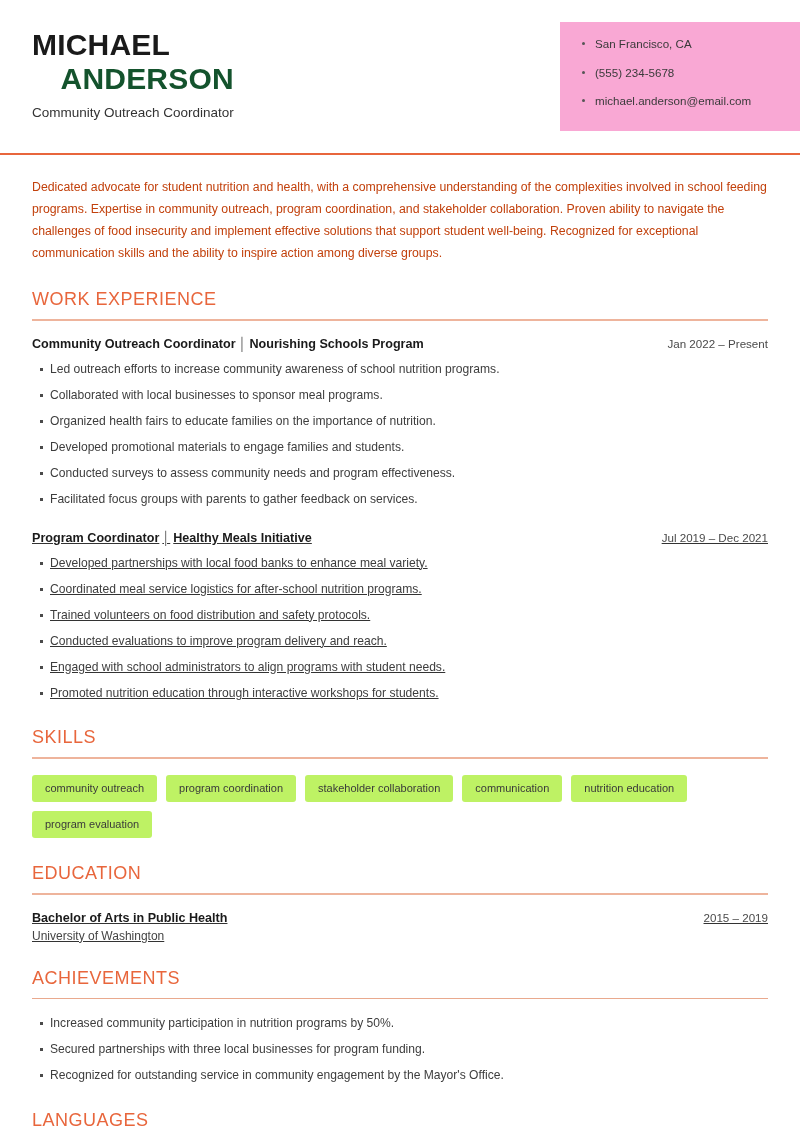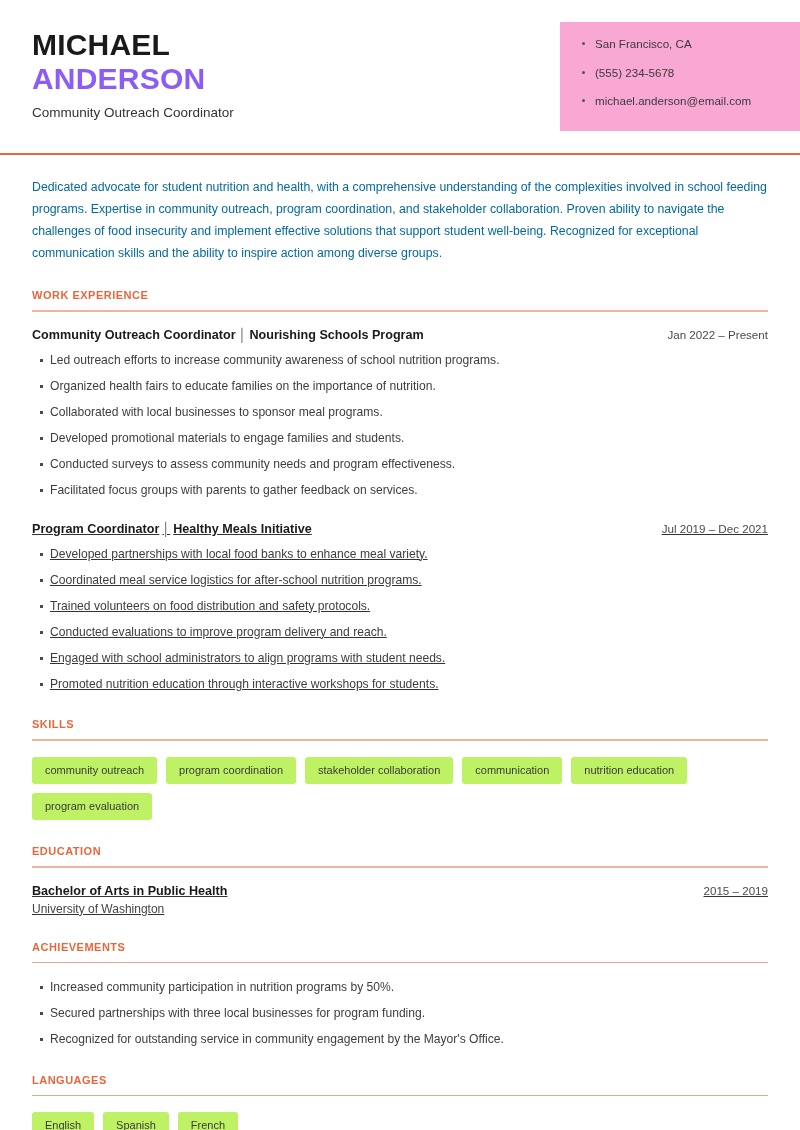--- a/index.html
+++ b/index.html
@@ -36,21 +36,21 @@
     padding-top: 6px;
   }
   .name-line {
     font-size: 30px;
     font-weight: bold;
     letter-spacing: 0.2px;
     line-height: 1.14;
     text-transform: uppercase;
   }
   .name-first { color: #1a1a1a; }
-  .name-last  { color: #8b5cf6; }
+  .name-last  { color: #14532d; text-align: right; }
   .job-title {
     margin-top: 9px;
     font-size: 13.5px;
     color: #333333;
     font-weight: normal;
   }
 
   .contact-box {
     background: #f9a8d4;
     width: 240px;
@@ -91,31 +91,31 @@
   }
 
   
   .content {
     padding: 0 32px;
   }
 
   .summary {
     font-size: 12.3px;
     line-height: 1.78;
-    color: #0369a1;
+    color: #c2410c;
     margin: 22px 0 0 0;
     text-align: left;
   }
 
   .section {
     margin-top: 25px;
   }
   .section-title {
-    font-size: 11px;
-    font-weight: bold;
+    font-size: 18px;
+    font-weight: normal;
     color: #E8663C;
     letter-spacing: 0.5px;
     text-transform: uppercase;
     margin: 0 0 9px 0;
   }
   .section-rule {
     height: 1.5px;
     background: #eeb49c;
     width: 100%;
     margin-bottom: 16px;
@@ -233,22 +233,22 @@
 
       <div class="entry">
         <div class="entry-head">
           <div class="entry-title">
             <span>Community Outreach Coordinator</span><span class="entry-sep">│</span><span>Nourishing Schools Program</span>
           </div>
           <div class="entry-date">Jan 2022 – Present</div>
         </div>
         <ul class="bullets">
           <li>Led outreach efforts to increase community awareness of school nutrition programs.</li>
+          <li>Collaborated with local businesses to sponsor meal programs.</li>
           <li>Organized health fairs to educate families on the importance of nutrition.</li>
-          <li>Collaborated with local businesses to sponsor meal programs.</li>
           <li>Developed promotional materials to engage families and students.</li>
           <li>Conducted surveys to assess community needs and program effectiveness.</li>
           <li>Facilitated focus groups with parents to gather feedback on services.</li>
         </ul>
       </div>
 
       <div class="entry">
         <div class="entry-head">
           <div class="entry-title">
             <span>Program Coordinator</span><span class="entry-sep">│</span><span>Healthy Meals Initiative</span>

